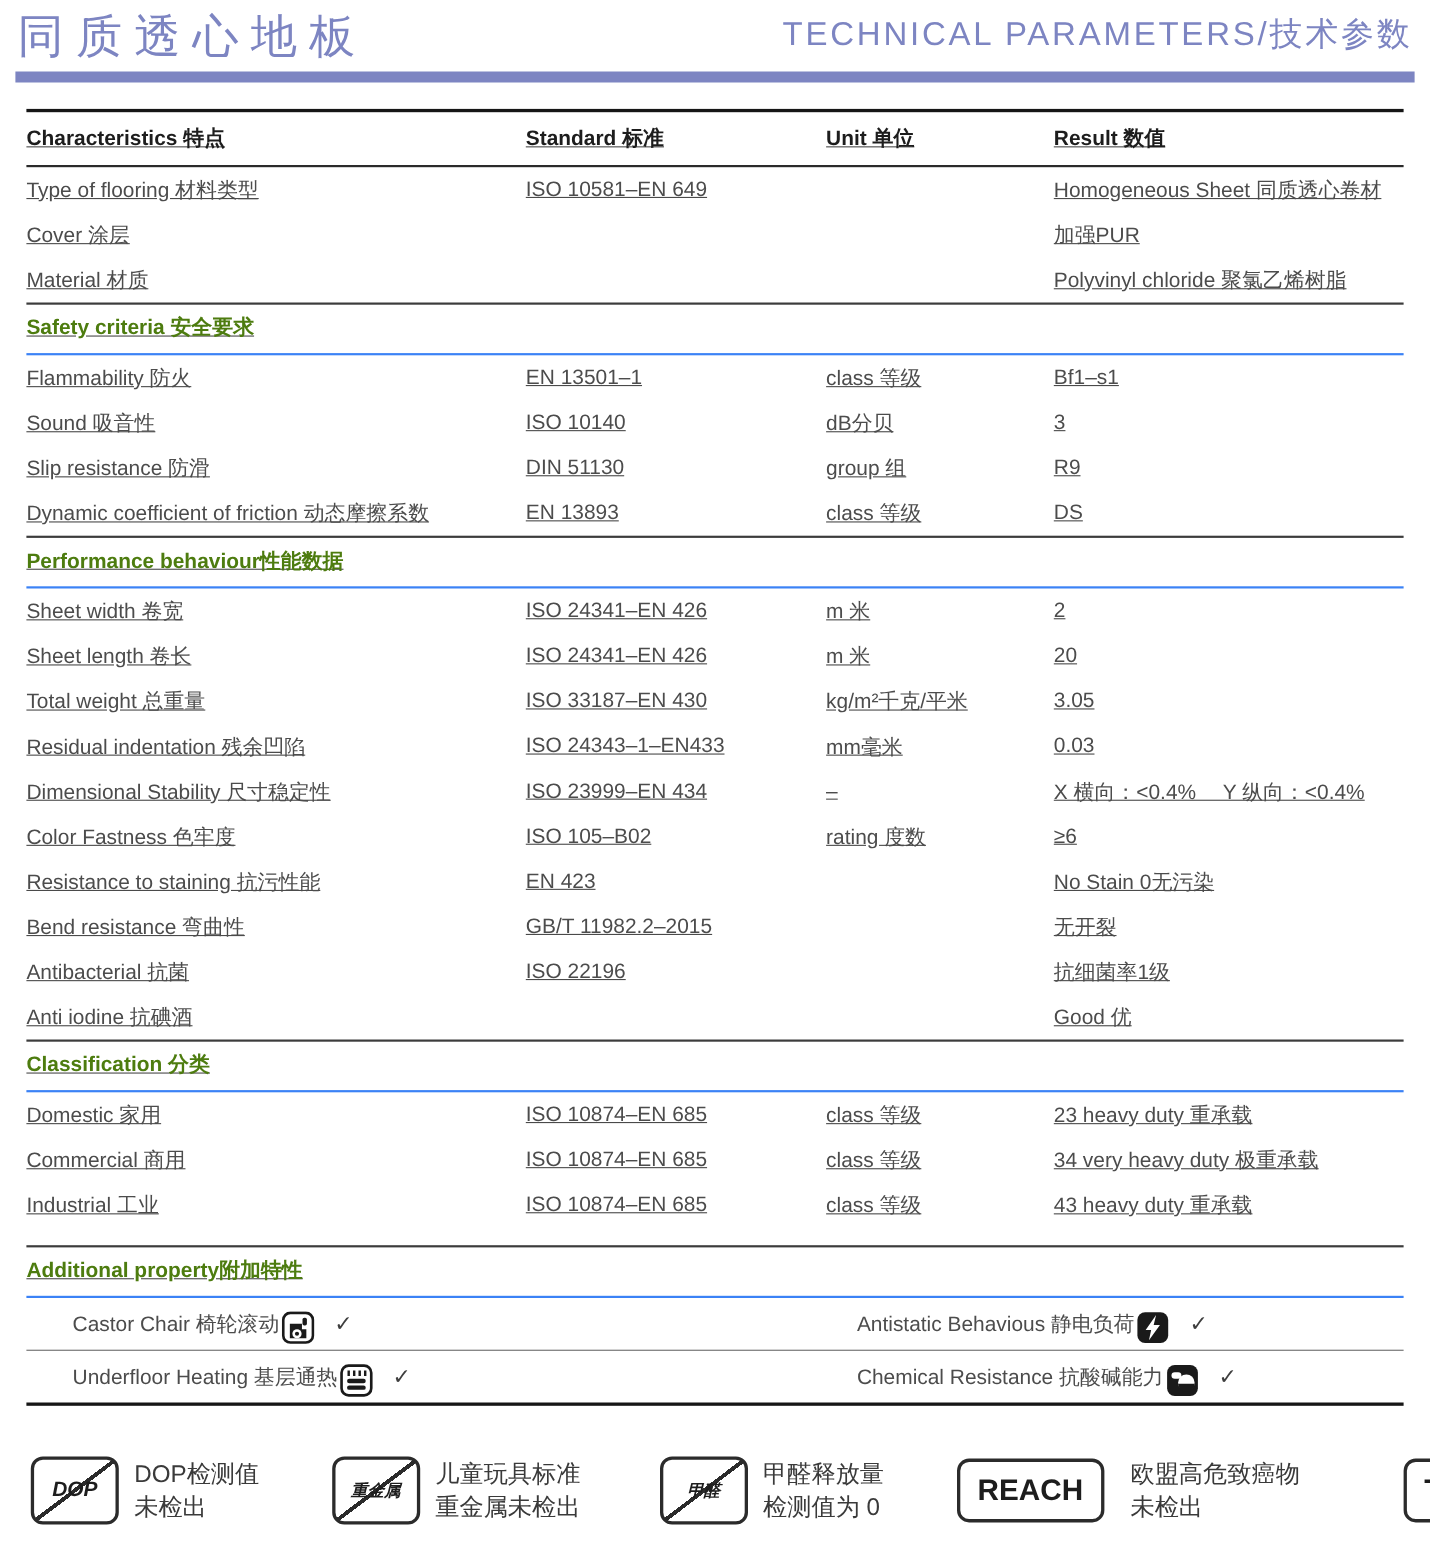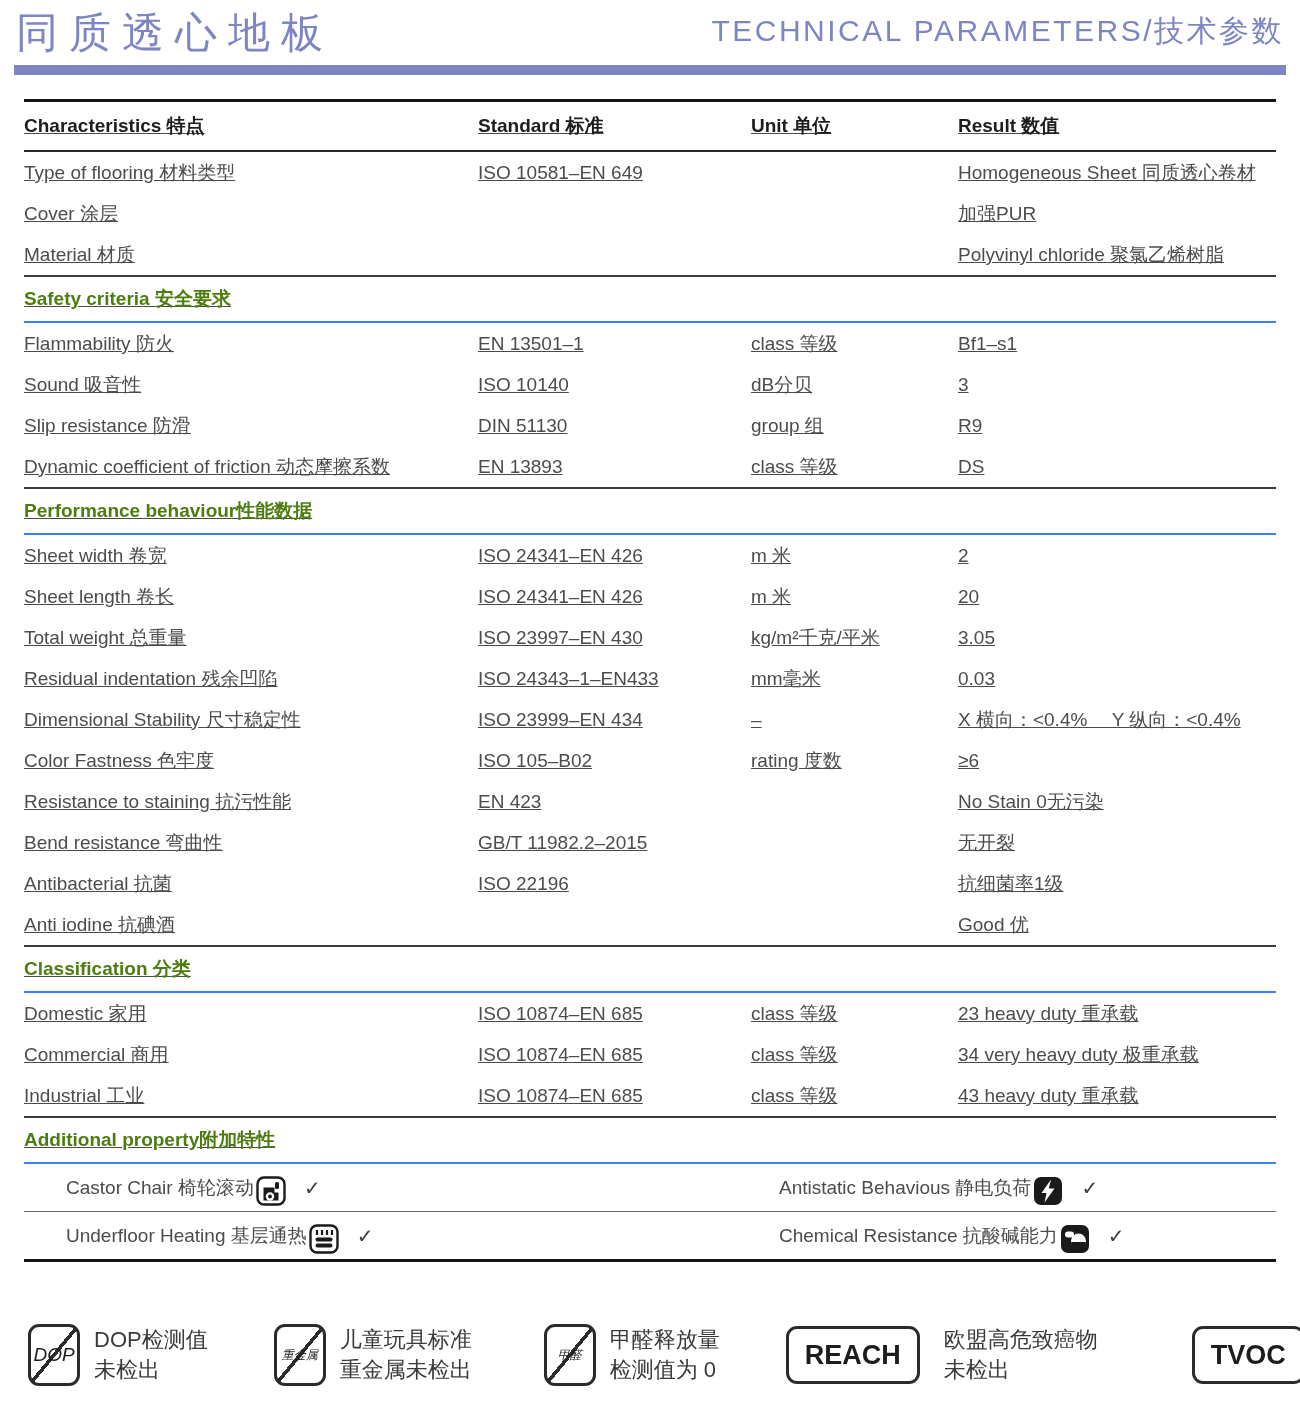--- a/index.html
+++ b/index.html
@@ -27,28 +27,28 @@
   .addl-row + .addl-row{border-top:1px solid #6a6a6a;}
   .addl-item{display:flex;align-items:center;font-size:19px;color:#4c4c4c;}
   .addl-item.left{padding-left:42px;}
   .addl-item .icon{width:30px;height:30px;margin:0 4px 0 2px;display:inline-block;position:relative;top:3px;}
   .addl-item .check{font-size:20px;color:#3e3e3e;margin-left:14px;}
   
   .badge-strip{position:absolute;left:0;right:0;bottom:18px;display:flex;align-items:center;padding:0 28px;}
   .badge-group{display:flex;align-items:center;}
   .badge{border:3px solid #2b2b2b;border-radius:11px;display:flex;align-items:center;justify-content:center;
     color:#1d1d1d;background:#fff;box-sizing:border-box;flex:0 0 auto;}
-  .badge.small{width:52px;height:62px;font-size:19px;font-weight:normal;font-style:italic;letter-spacing:0;}
+  .badge.small{width:80px;height:62px;font-size:19px;font-weight:bold;font-style:italic;letter-spacing:0;}
   .badge.wide{height:58px;font-size:27px;font-weight:bold;padding:0 16px;font-style:normal;}
   .badge.slashed{background-image:linear-gradient(to bottom right,
       transparent calc(50% - 1.8px),#2b2b2b calc(50% - 1.8px),
       #2b2b2b calc(50% + 1.8px),transparent calc(50% + 1.8px));}
   .badge-text{margin-left:14px;font-size:22px;line-height:1.35;color:#3a3a3a;white-space:nowrap;}
   .bg1{margin-right:66px;} .bg2{margin-right:72px;} .bg3{margin-right:66px;} .bg4{margin-right:94px;gap:10px;}
-  .badge.cjk{font-size:12px;}
+  .badge.cjk{font-size:15px;}
 </style>
 </head>
 <body>
 
 <div class="page-header">
   <div class="title-cn">同质透心地板</div>
   <div class="title-en">TECHNICAL PARAMETERS/技术参数</div>
 </div>
 <div class="accent-bar"></div>
 
@@ -127,21 +127,21 @@
   <div class="t-row">
     <div class="cell">Sheet length 卷长</div>
     <div class="cell">ISO 24341–EN 426</div>
     <div class="cell">m 米</div>
     <div class="cell">20</div>
   </div>
 
 
   <div class="t-row">
     <div class="cell">Total weight 总重量</div>
-    <div class="cell">ISO 23997–EN 430</div>
+    <div class="cell">ISO 33187–EN 430</div>
     <div class="cell">kg/m²千克/平米</div>
     <div class="cell">3.05</div>
   </div>
 
   <div class="t-row">
     <div class="cell">Residual indentation 残余凹陷</div>
     <div class="cell">ISO 24343–1–EN433</div>
     <div class="cell">mm毫米</div>
     <div class="cell">0.03</div>
   </div>
@@ -208,21 +208,21 @@
 
   <div class="t-row">
     <div class="cell">Industrial 工业</div>
     <div class="cell">ISO 10874–EN 685</div>
     <div class="cell">class 等级</div>
     <div class="cell">43 heavy duty 重承载</div>
   </div>
 </div>
 </div>
 
-<div class="spec-table" style="margin-top:0;border-top:none;">
+<div class="spec-table" style="margin-top:16px;border-top:none;">
   <div class="t-section">Additional property附加特性</div>
 </div>
 <div class="addl-grid">
   <div class="addl-row">
     <div class="addl-item left">
       <span>Castor Chair 椅轮滚动</span>
       <span class="icon">
         <svg viewBox="0 0 30 30" width="30" height="30">
             <rect x="1.5" y="1.5" width="27" height="27" rx="6.5" fill="#fff" stroke="#1a1a1a" stroke-width="2.4"></rect>
             <path d="M7.5 11.5 h11 v5 h4 v8 h-15 z" fill="#1a1a1a"></path>

